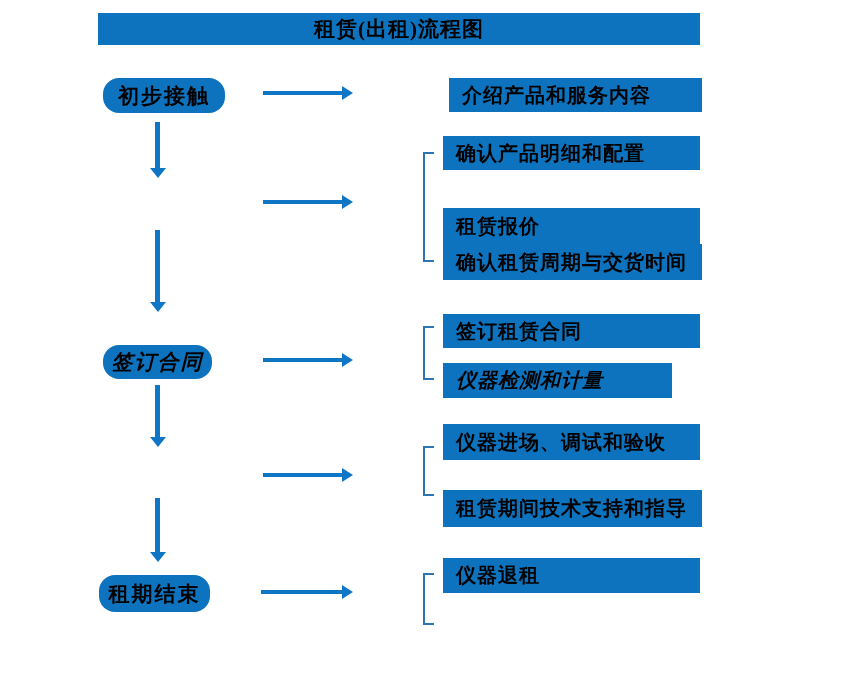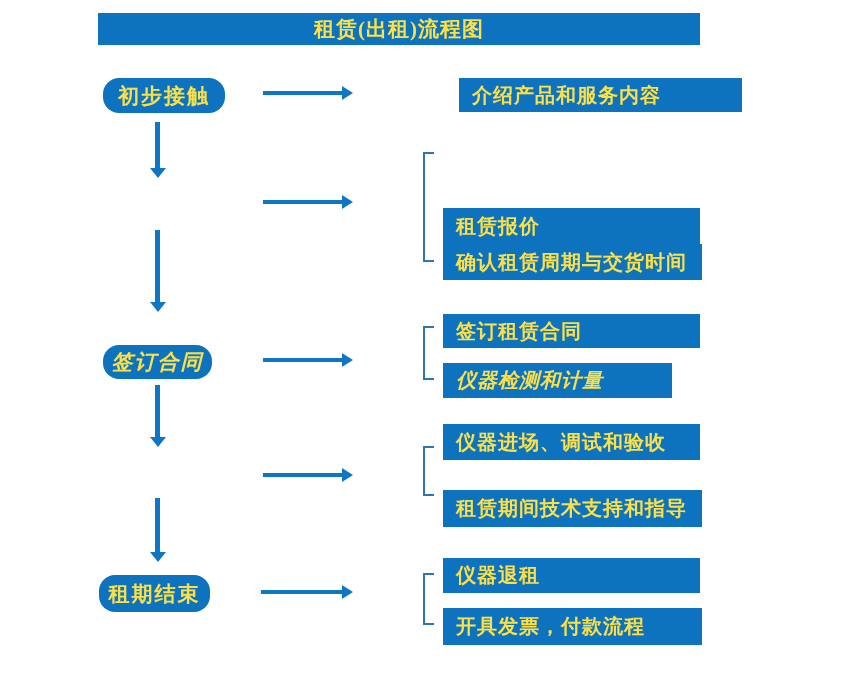--- a/index.html
+++ b/index.html
@@ -6,21 +6,21 @@
   #canvas{
     position:relative;
     width:844px;height:688px;
     background:#fff;
     font-family:"Liberation Serif","DejaVu Serif",serif;
     overflow:hidden;
   }
   .box{
     position:absolute;
     background:var(--primary,#0d73be);
-    color:#fde047;
+    color:#000000;
     font-weight:bold;
     box-sizing:border-box;
   }
   .banner{
     display:flex;align-items:center;justify-content:center;
     font-size:21px;letter-spacing:1px;
   }
   .stage{
     display:flex;align-items:center;justify-content:center;
     font-size:21px;letter-spacing:2px;border-radius:16px;
@@ -66,33 +66,33 @@
 <body>
 
 <div id="canvas">
 
   <div class="box banner" style="left:98px;top:13px;width:602px;height:32px;">租赁(出租)流程图</div>
 
   <div class="box stage" style="left:103px;top:78px;width:122px;height:35px;">初步接触</div>
   <div class="box stage" style="left:103px;top:345px;width:109px;height:34px;font-style:italic;">签订合同</div>
   <div class="box stage" style="left:99px;top:575px;width:111px;height:37px;">租期结束</div>
 
-  <div class="box detail" style="left:459px;top:78px;width:283px;height:34px;">介绍产品和服务内容</div>
+  <div class="box detail" style="left:449px;top:78px;width:253px;height:34px;">介绍产品和服务内容</div>
 
+  <div class="box detail" style="left:443px;top:136px;width:257px;height:34px;">确认产品明细和配置</div>
   <div class="box detail" style="left:443px;top:186px;width:257px;height:36px;margin-top:22px;">租赁报价</div>
   <div class="box detail" style="left:443px;top:244px;width:259px;height:36px;">确认租赁周期与交货时间</div>
 
   <div class="box detail" style="left:443px;top:314px;width:257px;height:34px;">签订租赁合同</div>
   <div class="box detail" style="left:443px;top:363px;width:229px;height:35px;font-style:italic;">仪器检测和计量</div>
 
   <div class="box detail" style="left:443px;top:424px;width:257px;height:36px;">仪器进场、调试和验收</div>
   <div class="box detail" style="left:443px;top:490px;width:259px;height:37px;">租赁期间技术支持和指导</div>
 
   <div class="box detail" style="left:443px;top:558px;width:257px;height:35px;">仪器退租</div>
-  <div class="box detail" style="left:443px;top:608px;width:259px;height:37px;">开具发票，付款流程</div>
 
   <div class="h-arrow" style="left:263px;top:91px;width:79px;"></div>
   <div class="h-arrow" style="left:263px;top:200px;width:79px;"></div>
   <div class="h-arrow" style="left:263px;top:358px;width:79px;"></div>
   <div class="h-arrow" style="left:263px;top:473px;width:79px;"></div>
   <div class="h-arrow" style="left:261px;top:590px;width:81px;"></div>
 
   <div class="v-arrow" style="left:155px;top:122px;height:46px;"></div>
   <div class="v-arrow" style="left:155px;top:230px;height:72px;"></div>
   <div class="v-arrow" style="left:155px;top:385px;height:52px;"></div>

